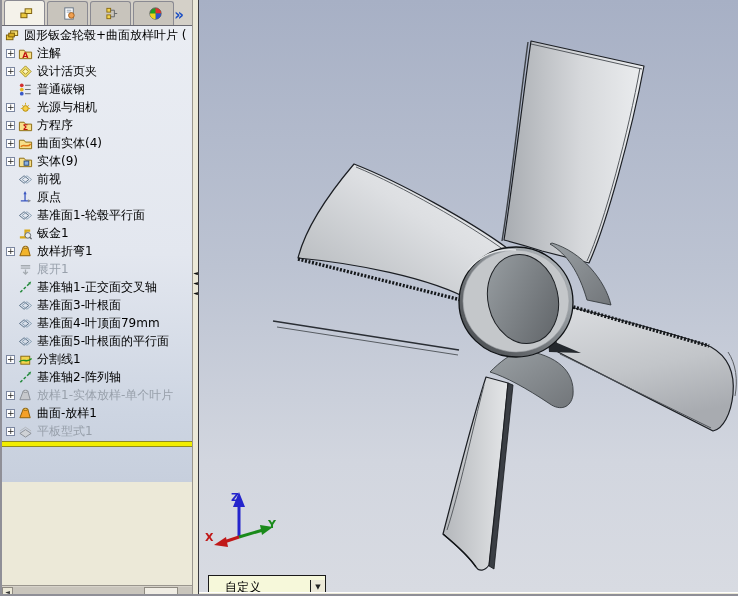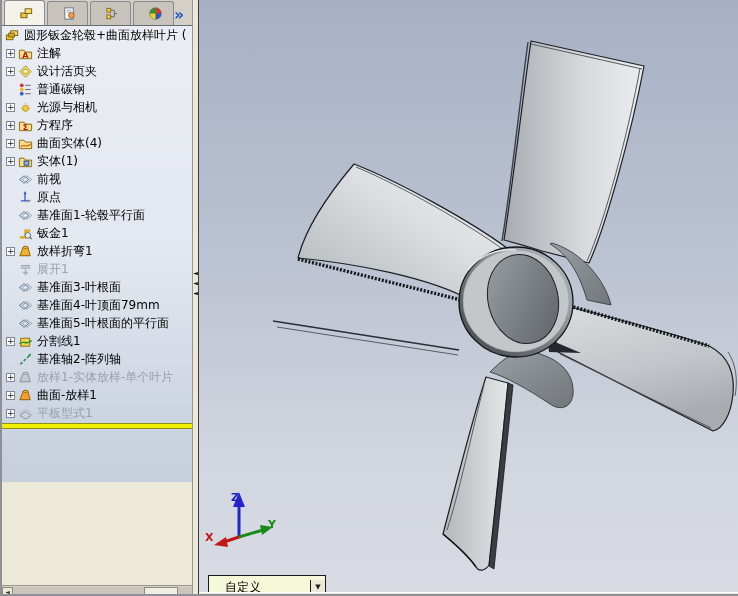--- a/index.html
+++ b/index.html
@@ -142,21 +142,21 @@
               <path d="M3 11.5 C6 7.5 10 13.5 13.5 8.5" fill="none" stroke="#e07818" stroke-width="1.6"></path>
             </svg></span>
           <span class="lbl">曲面实体(4)</span>
         </div>
         <div class="row">
           <span class="exp">+</span>
           <span class="ticon"><svg width="15" height="15" viewBox="0 0 16 16">
               <path d="M1.5 4.5 h5 l1.5 2 h6.5 v7 h-13 z" fill="#f7df8a" stroke="#8a6a10"></path>
               <rect x="6.5" y="7.5" width="5" height="4.5" fill="#8ab0e0" stroke="#2a4a80"></rect>
             </svg></span>
-          <span class="lbl">实体(1)</span>
+          <span class="lbl">实体(9)</span>
         </div>
         <div class="row">
           <span class="noexp"></span>
           <span class="ticon"><svg width="15" height="15" viewBox="0 0 16 16">
               <path d="M1.5 8 L6.5 4 L11.5 8 L6.5 12 Z" fill="none" stroke="#5a7086"></path>
               <path d="M4.5 8 L9.5 4 L14.5 8 L9.5 12 Z" fill="none" stroke="#8aa0b4"></path>
             </svg></span>
           <span class="lbl">前视</span>
         </div>
         <div class="row">
@@ -193,20 +193,28 @@
             </svg></span>
           <span class="lbl">放样折弯1</span>
         </div>
         <div class="row gray">
           <span class="noexp"></span>
           <span class="ticon"><svg width="15" height="15" viewBox="0 0 16 16">
               <path d="M3 4 h10 M3 6.5 h10" stroke="#a4aab0" stroke-width="1.4"></path>
               <path d="M8 8 v4.5 M5.5 10.5 L8 13 L10.5 10.5" fill="none" stroke="#a4aab0" stroke-width="1.4"></path>
             </svg></span>
           <span class="lbl">展开1</span>
+        </div>
+        <div class="row">
+          <span class="noexp"></span>
+          <span class="ticon"><svg width="15" height="15" viewBox="0 0 16 16">
+              <path d="M2.5 13 L13 3" stroke="#208838" stroke-width="1.6" stroke-dasharray="3 2"></path>
+              <polygon points="14,1.5 10.8,3 13,5" fill="#208838"></polygon>
+            </svg></span>
+          <span class="lbl">基准轴1-正交面交叉轴</span>
         </div>
         <div class="row">
           <span class="noexp"></span>
           <span class="ticon"><svg width="15" height="15" viewBox="0 0 16 16">
               <path d="M1.5 8 L6.5 4 L11.5 8 L6.5 12 Z" fill="none" stroke="#5a7086"></path>
               <path d="M4.5 8 L9.5 4 L14.5 8 L9.5 12 Z" fill="none" stroke="#8aa0b4"></path>
             </svg></span>
           <span class="lbl">基准面3-叶根面</span>
         </div>
         <div class="row">

